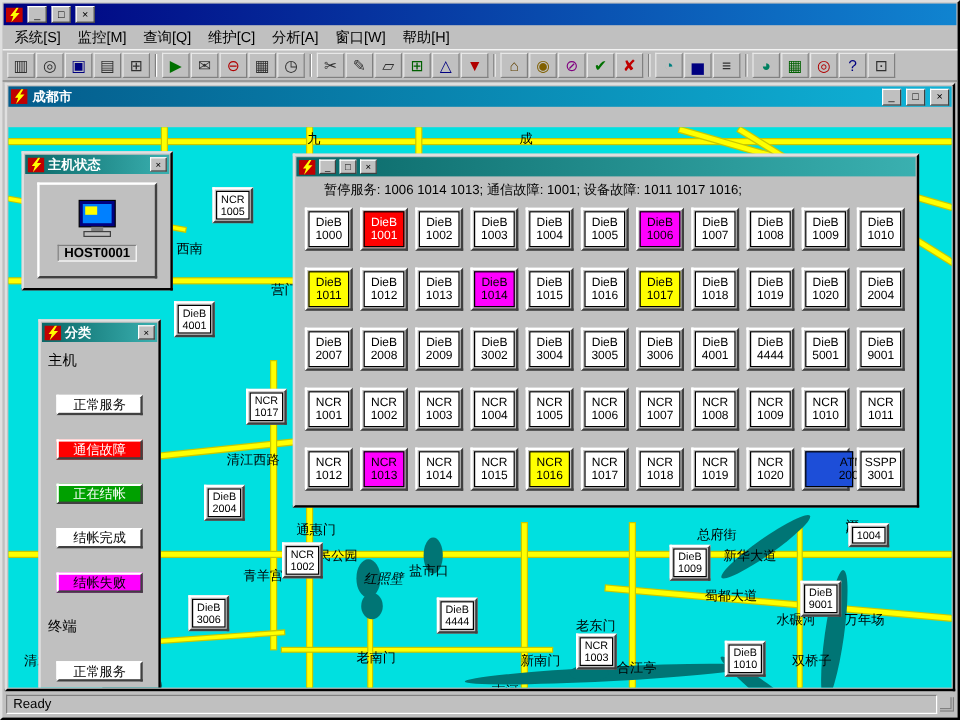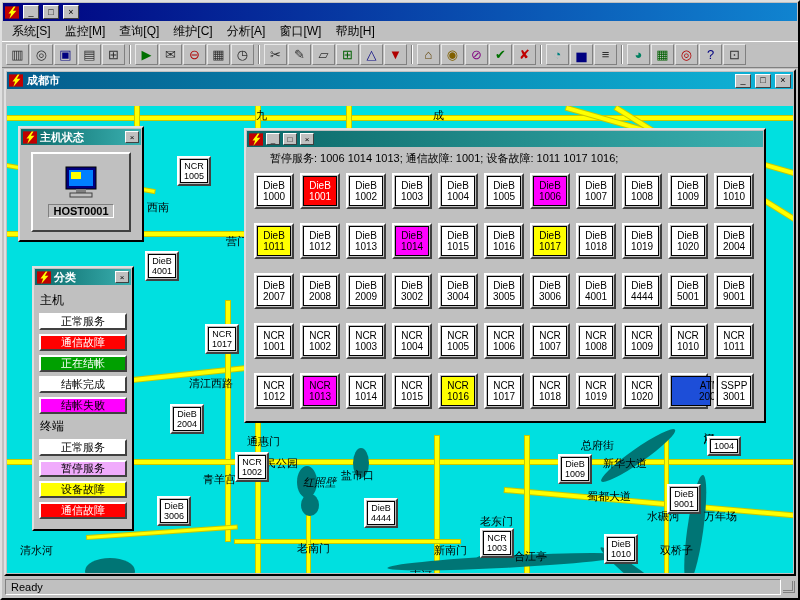--- a/index.html
+++ b/index.html
@@ -28,21 +28,21 @@
   .dlg-title{height:16px;margin:1px;background:linear-gradient(90deg,#0a6868,#3ab0b0);display:flex;align-items:center;gap:3px;padding:0 2px}
   .dlg-title .t{color:#fff;font-size:11px;font-weight:bold;flex:1;white-space:nowrap}
   .dlg-title .winbtn{width:14px;height:12px;line-height:9px;font-size:8px}
   #host-dialog{left:11px;top:20px;width:126px;height:116px}
   #host-body{display:flex;align-items:center;justify-content:center;height:92px}
   .host-btn{width:100px;height:80px;background:#c0c0c0;border:2px solid;border-color:#fff #404040 #404040 #fff;display:flex;flex-direction:column;align-items:center;justify-content:center;gap:4px}
   .host-label{font-size:11px;font-weight:bold;border:1px solid;border-color:#808080 #fff #fff #808080;padding:0 4px;background:#c0c0c0}
   #legend-dialog{left:25px;top:160px;width:102px;z-index:11}
   #legend-body{padding:2px 2px 6px}
   .leg-sec{font-size:12px;margin:4px 4px 1px}
-  .leg-item{width:88px;height:17px;margin:4px auto;border:2px solid;border-color:#fff #404040 #404040 #fff;font-size:11px;display:flex;align-items:center;justify-content:center;white-space:nowrap;overflow:hidden}
+  .leg-item{width:72px;height:17px;margin:20px auto;border:2px solid;border-color:#fff #404040 #404040 #fff;font-size:11px;display:flex;align-items:center;justify-content:center;white-space:nowrap;overflow:hidden}
   #matrix-dialog{left:237px;top:22px;width:522px;z-index:12}
   .mx-status{font-size:11px;padding:3px 24px 1px;white-space:nowrap}
   .mx-grid{display:grid;grid-template-columns:repeat(11,40px);gap:14px 6px;padding:6px 8px 12px}
   .mx-btn{width:40px;height:36px;background:#c0c0c0;border:2px solid;border-color:#fff #404040 #404040 #fff;padding:1px}
   .mx-inner{width:100%;height:100%;border:1px solid #000;display:flex;flex-direction:column;align-items:center;justify-content:center;font-size:10px;line-height:11px}
   .statusbar{position:absolute;left:2px;right:2px;bottom:2px;height:18px;display:flex;align-items:center;gap:2px;padding:1px}
   .status-panel{flex:1;height:16px;border:1px solid;border-color:#808080 #fff #fff #808080;font-size:11px;padding:1px 5px}
   .grip{width:12px;height:12px;border-right:3px double #808080;border-bottom:3px double #808080;transform:rotate(0deg)}
   .bolt{width:14px;height:13px;flex:0 0 auto}
 </style>

